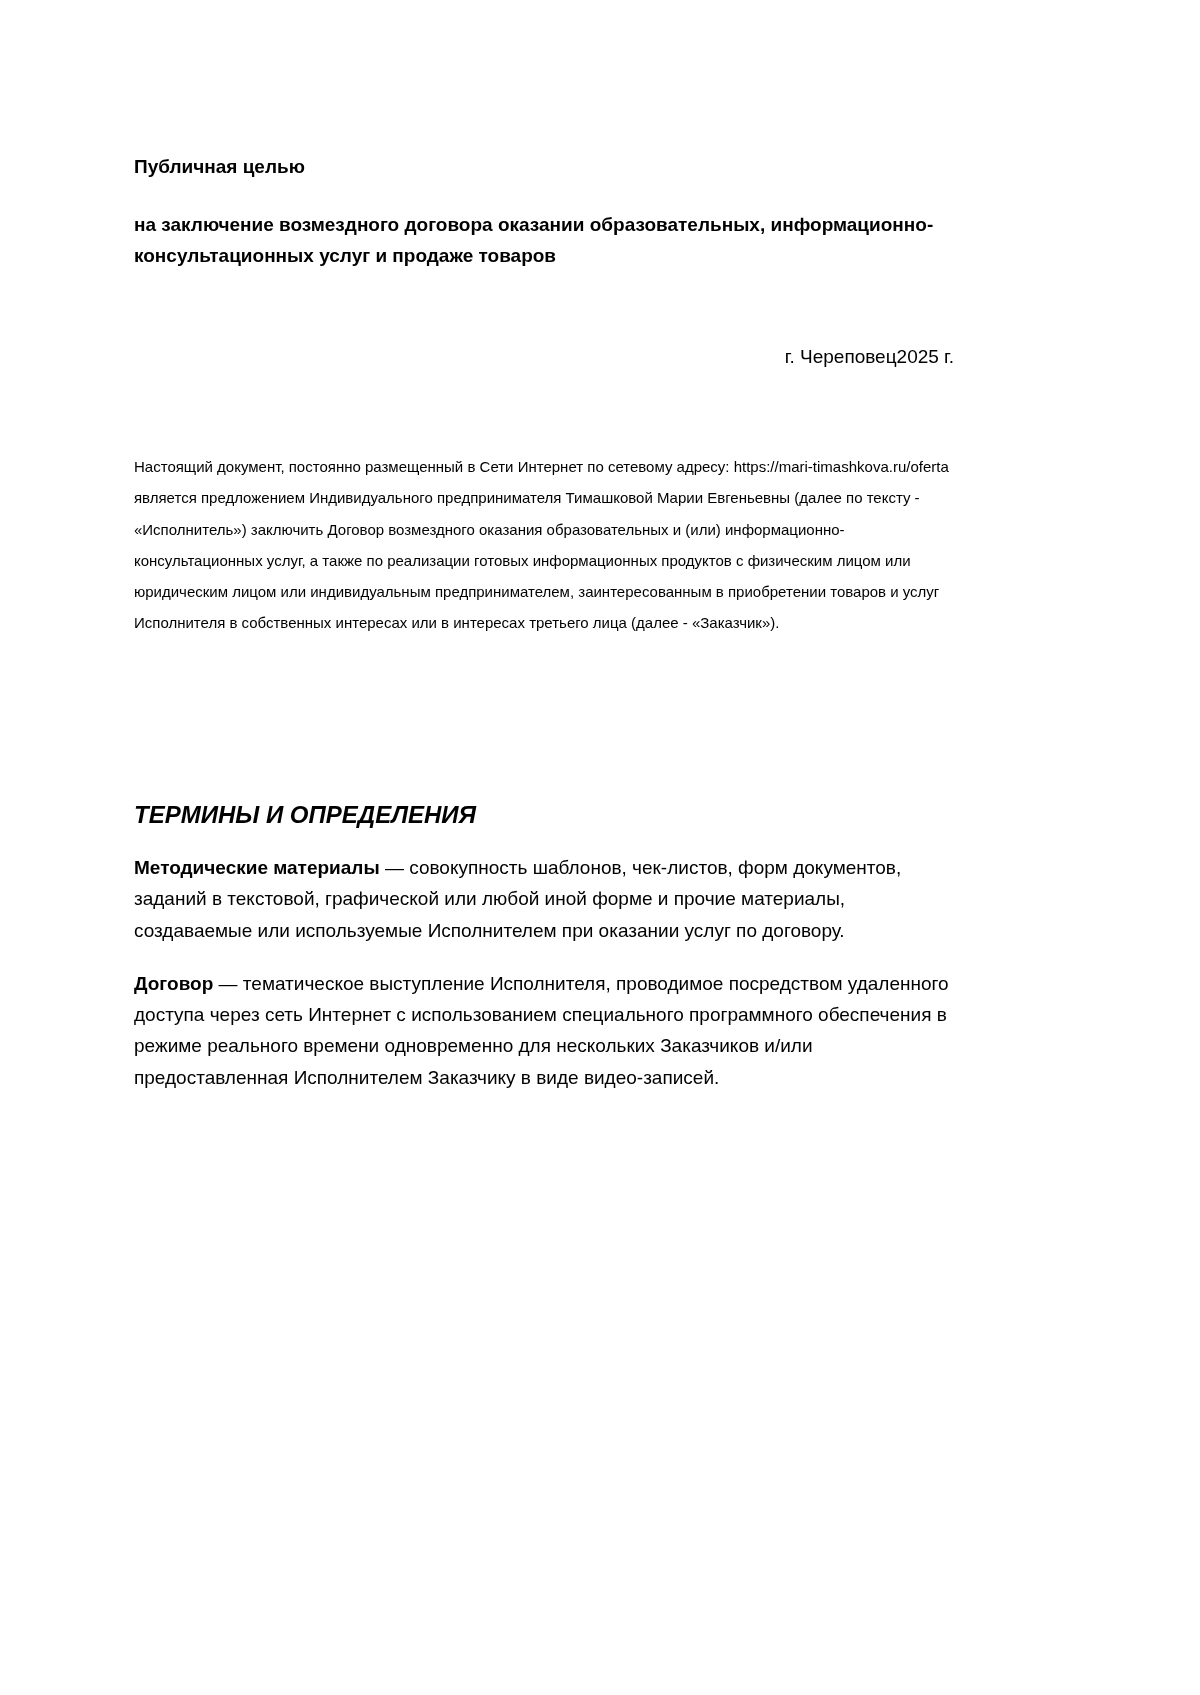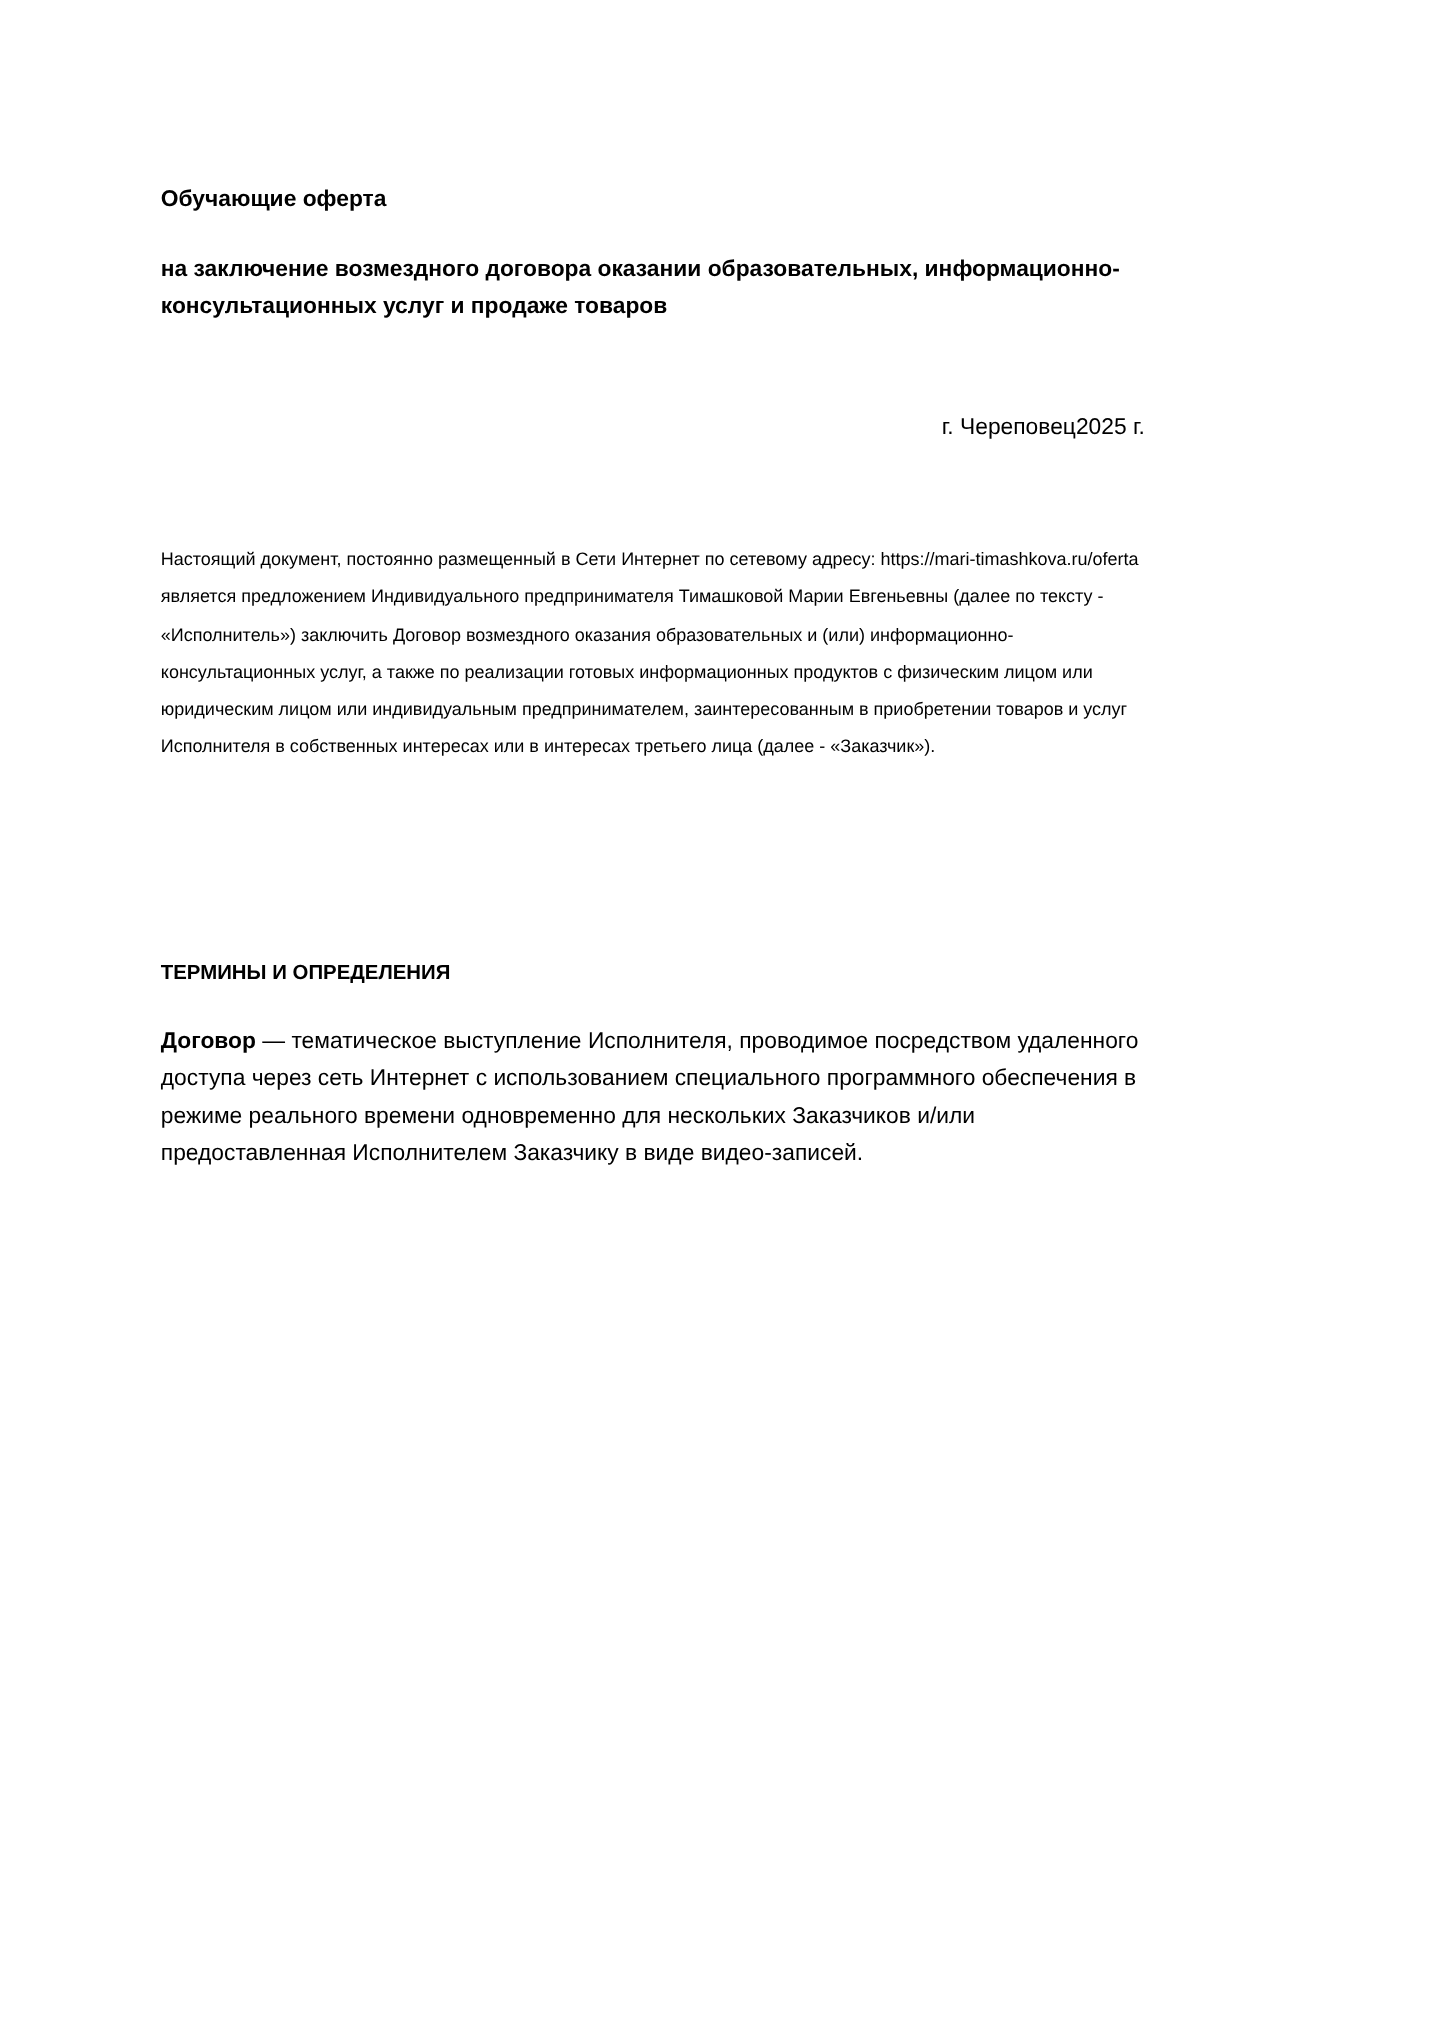--- a/index.html
+++ b/index.html
@@ -3,33 +3,34 @@
 <meta charset="utf-8">
 <style>
   html, body { margin: 0; padding: 0; background: #ffffff; }
   body { width: 1200px; height: 1695px; position: relative; overflow: hidden;
          font-family: "Liberation Sans", sans-serif; color: #000; }
   .page { position: absolute; left: 134px; top: 0; width: 830px; }
   .title { position: absolute; top: 156px; font-size: 19px; font-weight: bold; white-space: nowrap; }
   .subtitle { position: absolute; top: 209px; font-size: 19px; font-weight: bold; line-height: 31px; width: 830px; }
   .place-row { position: absolute; top: 346px; width: 820px; font-size: 19px; display: flex; justify-content: flex-end; }
   .intro { position: absolute; top: 451px; font-size: 15px; line-height: 31.3px; width: 830px; }
-  .section-heading { position: absolute; top: 801px; font-size: 17px; font-weight: bold; }
+  .section-heading { position: absolute; top: 801px; font-size: 24px; font-weight: bold; font-style: italic; }
   .definitions { position: absolute; top: 852px; width: 830px; }
   .def { font-size: 19px; line-height: 31.3px; margin: 0 0 22px 0; }
   .def b { font-weight: bold; }
 </style>
 </head>
 <body>
 
 <div class="page">
-  <div class="title">Обучающие оферта</div>
+  <div class="title">Публичная целью</div>
   <div class="subtitle">на заключение возмездного договора оказании образовательных, информационно-консультационных услуг и продаже товаров</div>
   <div class="place-row">
     <span>г. Череповец</span>
     <span>2025 г.</span>
   </div>
   <div class="intro">Настоящий документ, постоянно размещенный в Сети Интернет по сетевому адресу: https://mari-timashkova.ru/oferta является предложением Индивидуального предпринимателя Тимашковой Марии Евгеньевны (далее по тексту - «Исполнитель») заключить Договор возмездного оказания образовательных и (или) информационно-консультационных услуг, а также по реализации готовых информационных продуктов с физическим лицом или юридическим лицом или индивидуальным предпринимателем, заинтересованным в приобретении товаров и услуг Исполнителя в собственных интересах или в интересах третьего лица (далее - «Заказчик»).</div>
   <div class="section-heading">ТЕРМИНЫ И ОПРЕДЕЛЕНИЯ</div>
   <div class="definitions">
+    <p class="def"><b>Методические материалы</b><span> — совокупность шаблонов, чек-листов, форм документов, заданий в текстовой, графической или любой иной форме и прочие материалы, создаваемые или используемые Исполнителем при оказании услуг по договору.</span></p>
     <p class="def"><b>Договор</b><span> — тематическое выступление Исполнителя, проводимое посредством удаленного доступа через сеть Интернет с использованием специального программного обеспечения в режиме реального времени одновременно для нескольких Заказчиков и/или предоставленная Исполнителем Заказчику в виде видео-записей.</span></p>
   </div>
 </div>
 
 </body></html>

